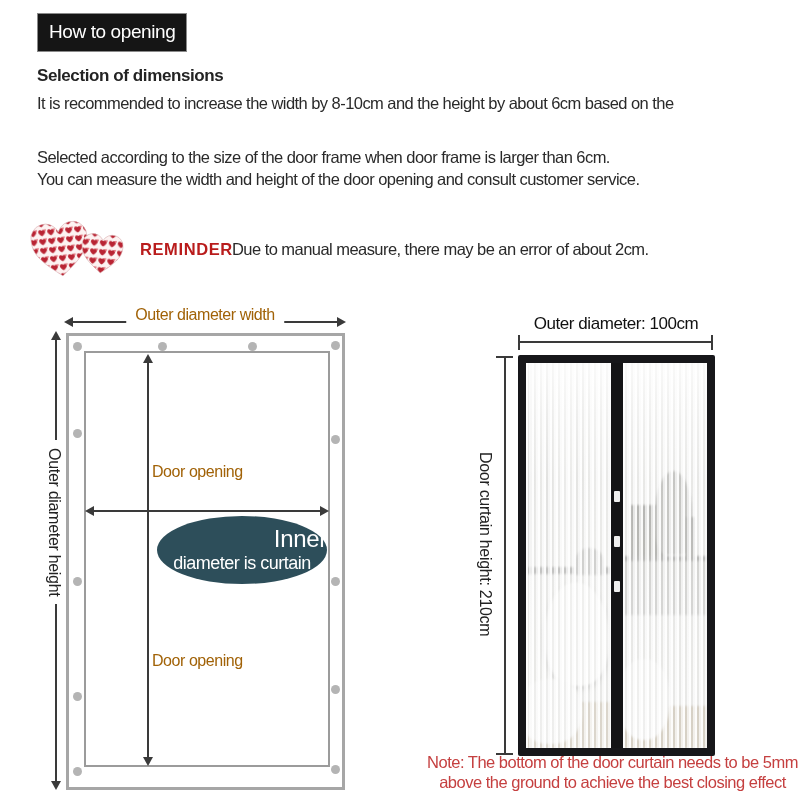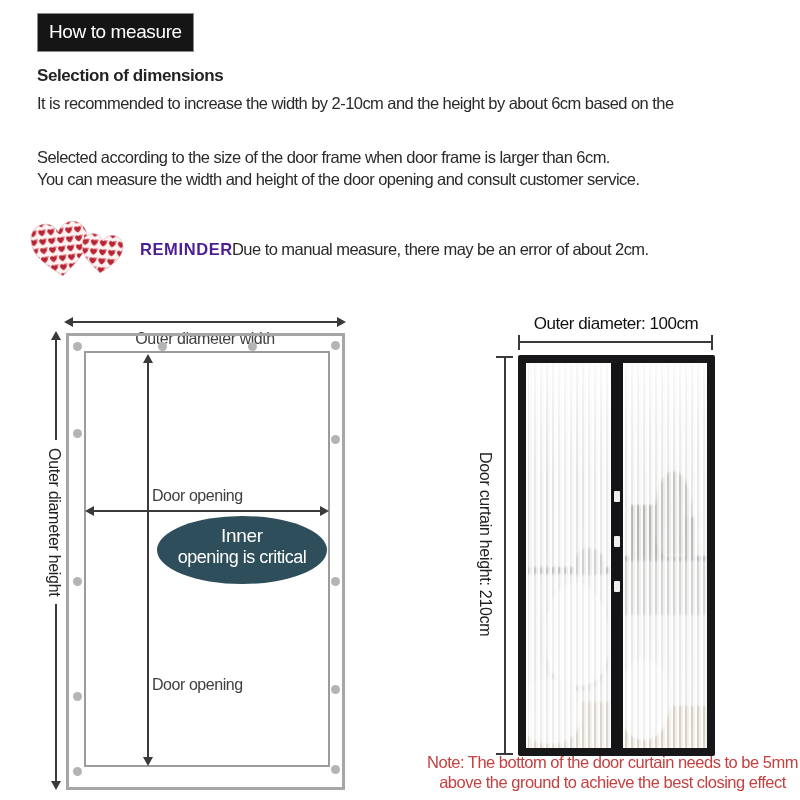--- a/index.html
+++ b/index.html
@@ -14,50 +14,50 @@
 
   
   .sec-heading { left:37px; top:66px; font-size:17px; font-weight:bold; letter-spacing:-0.4px; }
   .body-text { font-size:16.5px; letter-spacing:-0.55px; line-height:26px; color:#2a2a2a; }
   .p1 { left:37px; top:90px; width:745px; }
   .p2 { left:37px; top:144px; width:745px; }
   .p3 { left:37px; top:166px; width:745px; }
 
   
   .hearts { left:30px; top:218px; }
-  .reminder-label { left:140px; top:240px; font-size:16.5px; font-weight:bold; letter-spacing:0.6px; color:#4c1d95; }
+  .reminder-label { left:140px; top:240px; font-size:16.5px; font-weight:bold; letter-spacing:0.6px; color:#b91c1c; }
   .reminder-text { left:232px; top:240px; font-size:16.5px; letter-spacing:-0.55px; color:#2a2a2a; }
 
   
   .line-h { position:absolute; height:2px; background:#3a3a3a; }
   .line-v { position:absolute; width:2px; background:#3a3a3a; }
   .tri { position:absolute; width:0; height:0; }
   .tri-left  { border-top:5px solid transparent; border-bottom:5px solid transparent; border-right:9px solid #3a3a3a; }
   .tri-right { border-top:5px solid transparent; border-bottom:5px solid transparent; border-left:9px solid #3a3a3a; }
   .tri-up    { border-left:5px solid transparent; border-right:5px solid transparent; border-bottom:9px solid #3a3a3a; }
   .tri-down  { border-left:5px solid transparent; border-right:5px solid transparent; border-top:9px solid #3a3a3a; }
 
-  .diagram-label { font-size:16px; letter-spacing:-0.45px; color:#404040;margin-top:24px; }
+  .diagram-label { font-size:16px; letter-spacing:-0.45px; color:#a16207; }
 
   
   .outer-frame { left:66px; top:333px; width:279px; height:457px; border:3px solid #a6a6a6; }
   .inner-frame { left:84px; top:351px; width:246px; height:416px; border:2px solid #9b9b9b; }
   .dot { position:absolute; width:9px; height:9px; border-radius:50%; background:#b4b4b4; }
 
   .top-arrow-label { left:50%; top:-10px; transform:translateX(-50%); background:#fff; padding:0 9px; white-space:nowrap; }
 
   .rot-label { writing-mode:vertical-rl; text-orientation:mixed; background:#fff;
                font-size:16px; letter-spacing:-0.3px; color:#222; white-space:nowrap; }
 
   .inner-w-label { left:152px; top:459px; line-height:25px; }
   .inner-h-label { left:152px; top:648px; line-height:25px; }
 
   .callout { left:157px; top:516px; width:170px; height:68px; border-radius:50%;
              background:#2d4e5a; color:#fff; text-align:center; padding-top:9px; }
-  .callout .c1 { font-size:19px; letter-spacing:-0.3px; }
+  .callout .c1 { font-size:24px; letter-spacing:-0.3px;text-align:right; }
   .callout .c2 { font-size:18px; letter-spacing:-0.5px; }
 
   
   .photo-top-label { left:500px; top:314px; width:232px; text-align:center;
                      font-size:17px; letter-spacing:-0.45px; color:#111; }
 
   .curtain { left:518px; top:355px; width:197px; height:401px; background:#17171a; border-radius:2px; }
   .panel { position:absolute; top:8px; height:385px; background:#ebebe9; overflow:hidden; }
   .panel-left  { left:8px;  width:85px; }
   .panel-right { left:105px; width:84px; }
@@ -73,26 +73,26 @@
   .clip { position:absolute; left:3px; width:6px; height:11px; background:#efefef; border-radius:1px; }
 
   .note { left:415px; top:752px; width:395px; text-align:center; color:#c54040;
           font-size:16.5px; letter-spacing:-0.5px; line-height:20px; }
 
   svg { display:block; }
 </style>
 </head>
 <body>
 
-<div class="abs badge">How to measure</div>
+<div class="abs badge">How to opening</div>
 
 <div class="abs sec-heading">Selection of dimensions</div>
 
 <div class="abs body-text p1">
-  <span style="display:block">It is recommended to increase the width by 2-10cm and the height by about 6cm based on the</span>
+  <span style="display:block">It is recommended to increase the width by 8-10cm and the height by about 6cm based on the</span>
 </div>
 <div class="abs body-text p2">Selected according to the size of the door frame when door frame is larger than 6cm.</div>
 <div class="abs body-text p3">You can measure the width and height of the door opening and consult customer service.</div>
 
 <div class="abs hearts">
   <svg width="98" height="62" viewBox="0 0 98 62">
     <defs>
       <pattern id="hp" width="9" height="9" patternUnits="userSpaceOnUse">
         <rect width="9" height="9" fill="#fdf3f2"></rect>
         <path d="M4.5 7.6 C2.4 5.7 1 4.5 1 2.9 A1.9 1.9 0 0 1 4.5 2.1 A1.9 1.9 0 0 1 8 2.9 C8 4.5 6.6 5.7 4.5 7.6 Z" fill="#b92433"></path>
@@ -156,21 +156,21 @@
 
   <div class="abs diagram-label inner-w-label">
     <span style="display:block">Door opening</span>
   </div>
   <div class="abs diagram-label inner-h-label">
     <span style="display:block">Door opening</span>
   </div>
 
   <div class="abs callout">
     <div class="c1">Inner</div>
-    <div class="c2">opening is critical</div>
+    <div class="c2">diameter is curtain</div>
   </div>
 </div>
 
 <div>
 
   <div class="abs photo-top-label">Outer diameter: 100cm</div>
 
   <div class="abs line-h" style="left:518px; top:341px; width:195px; height:1.5px;"></div>
   <div class="abs line-v" style="left:518px; top:335px; height:15px; width:1.5px;"></div>
   <div class="abs line-v" style="left:711px; top:335px; height:15px; width:1.5px;"></div>

